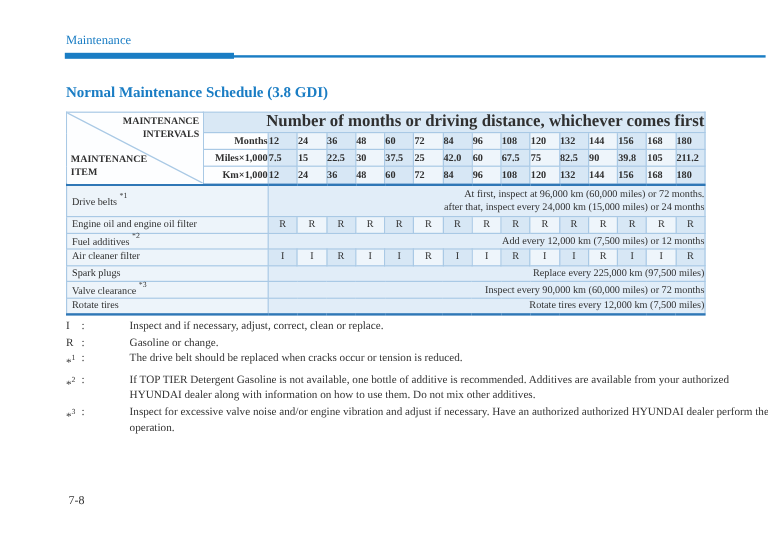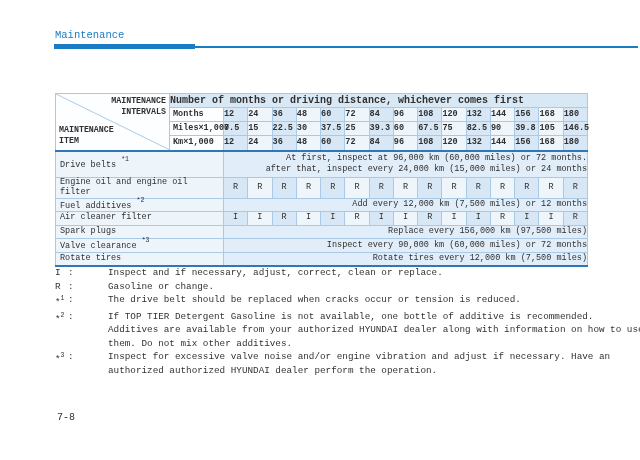--- a/index.html
+++ b/index.html
@@ -10,21 +10,21 @@
     --shaded-col-bg:#d7e7f5;
     --unshaded-col-bg:#eef5fb;
     --span-cell-bg:#e1edf8;
     --label-col-bg:#edf4fa;
     --text:#303030;
   }
   *{box-sizing:border-box;margin:0;padding:0;}
   html,body{background:#fff;}
   .page{
     position:relative;width:640px;height:460px;background:#ffffff;overflow:hidden;
-    font-family:Liberation Mono, monospace;color:var(--text);
+    font-family:Liberation Serif, serif;color:var(--text);
   }
   .chapter{
     position:absolute;left:55px;top:29px;font-size:10.5px;color:var(--accent-blue);
   }
   .rule-thick{position:absolute;left:54px;top:44px;width:141px;height:5px;background:var(--accent-blue);}
   .rule-thin{position:absolute;left:195px;top:46px;width:443px;height:1.5px;background:var(--accent-blue);}
   .title{
     position:absolute;left:55px;top:70px;font-size:12.5px;font-weight:bold;color:var(--accent-blue);
   }
   
@@ -37,22 +37,22 @@
   tr.r-int{height:14px;}
   tr.r-int-last{height:15px;}
   tr.r-tall{height:27px;}
   tr.r-item{height:13.5px;}
   td.corner{
     position:relative;background:#fdfeff;padding:0;border-bottom:2px solid var(--rule-dark);
   }
   td.corner svg{position:absolute;left:0;top:0;width:100%;height:100%;}
   .corner-top{position:absolute;top:2px;right:3px;text-align:right;font-weight:bold;font-size:8.3px;line-height:1.3;}
   .corner-bottom{position:absolute;bottom:3px;left:3px;text-align:left;font-weight:bold;font-size:8.3px;line-height:1.3;}
-  td.banner{background:var(--banner-bg);font-weight:bold;text-align:left;font-size:10px;}
-  td.int-label{background:#fdfeff;font-weight:bold;text-align:left;padding-left:3px;}
+  td.banner{background:var(--banner-bg);font-weight:bold;text-align:right;font-size:14px;padding-left:40px;}
+  td.int-label{background:#fdfeff;font-weight:bold;text-align:right;padding-left:3px;}
   td.val{text-align:left;font-weight:bold;}
   td.col-odd{background:var(--shaded-col-bg);}
   td.col-even{background:var(--unshaded-col-bg);}
   td.mark{text-align:center;font-weight:normal;}
   td.item-label{background:var(--label-col-bg);text-align:left;padding-left:4px;}
   td.span-cell{background:var(--span-cell-bg);text-align:right;line-height:1.3;}
   tr.last-row td{border-bottom:2px solid var(--rule-dark);}
   tr.r-int-last td{border-bottom:2px solid var(--rule-dark);}
   sup.ref{font-size:6.5px;position:relative;top:-2px;}
   
@@ -66,20 +66,21 @@
 </style>
 </head>
 <body>
 
 <div class="page">
 
   <div class="chapter">Maintenance</div>
   <div class="rule-thick"></div>
   <div class="rule-thin"></div>
 
+  <div class="title">Normal Maintenance Schedule (3.8 GDI)</div>
 
   <table class="mtable">
     <colgroup>
       <col style="width:114px">
       <col style="width:54px">
       <col>
         <col>
         <col>
         <col>
         <col>
@@ -124,29 +125,29 @@
           <td class="val col-odd">180</td>
         </tr>
         <tr class="r-int">
           <td class="int-label">Miles×1,000</td>
           <td class="val col-odd">7.5</td>
           <td class="val col-even">15</td>
           <td class="val col-odd">22.5</td>
           <td class="val col-even">30</td>
           <td class="val col-odd">37.5</td>
           <td class="val col-even">25</td>
-          <td class="val col-odd">39.3</td>
+          <td class="val col-odd">42.0</td>
           <td class="val col-even">60</td>
           <td class="val col-odd">67.5</td>
           <td class="val col-even">75</td>
           <td class="val col-odd">82.5</td>
           <td class="val col-even">90</td>
           <td class="val col-odd">39.8</td>
           <td class="val col-even">105</td>
-          <td class="val col-odd">146.5</td>
+          <td class="val col-odd">211.2</td>
         </tr>
         <tr class="r-int-last">
           <td class="int-label">Km×1,000</td>
           <td class="val col-odd">12</td>
           <td class="val col-even">24</td>
           <td class="val col-odd">36</td>
           <td class="val col-even">48</td>
           <td class="val col-odd">60</td>
           <td class="val col-even">72</td>
           <td class="val col-odd">84</td>
@@ -198,21 +199,21 @@
           <td class="mark col-odd">R</td>
           <td class="mark col-even">I</td>
           <td class="mark col-odd">I</td>
           <td class="mark col-even">R</td>
           <td class="mark col-odd">I</td>
           <td class="mark col-even">I</td>
           <td class="mark col-odd">R</td>
         </tr>
         <tr class="r-item">
           <td class="item-label" colspan="2">Spark plugs</td>
-          <td class="span-cell" colspan="15">Replace every 156,000 km (97,500 miles)</td>
+          <td class="span-cell" colspan="15">Replace every 225,000 km (97,500 miles)</td>
         </tr>
         <tr class="r-item">
           <td class="item-label" colspan="2">Valve clearance <sup class="ref">*3</sup></td>
           <td class="span-cell" colspan="15">Inspect every 90,000 km (60,000 miles) or 72 months</td>
         </tr>
         <tr class="r-item last-row">
           <td class="item-label" colspan="2">Rotate tires</td>
           <td class="span-cell" colspan="15">Rotate tires every 12,000 km (7,500 miles)</td>
         </tr>
       </tbody>

